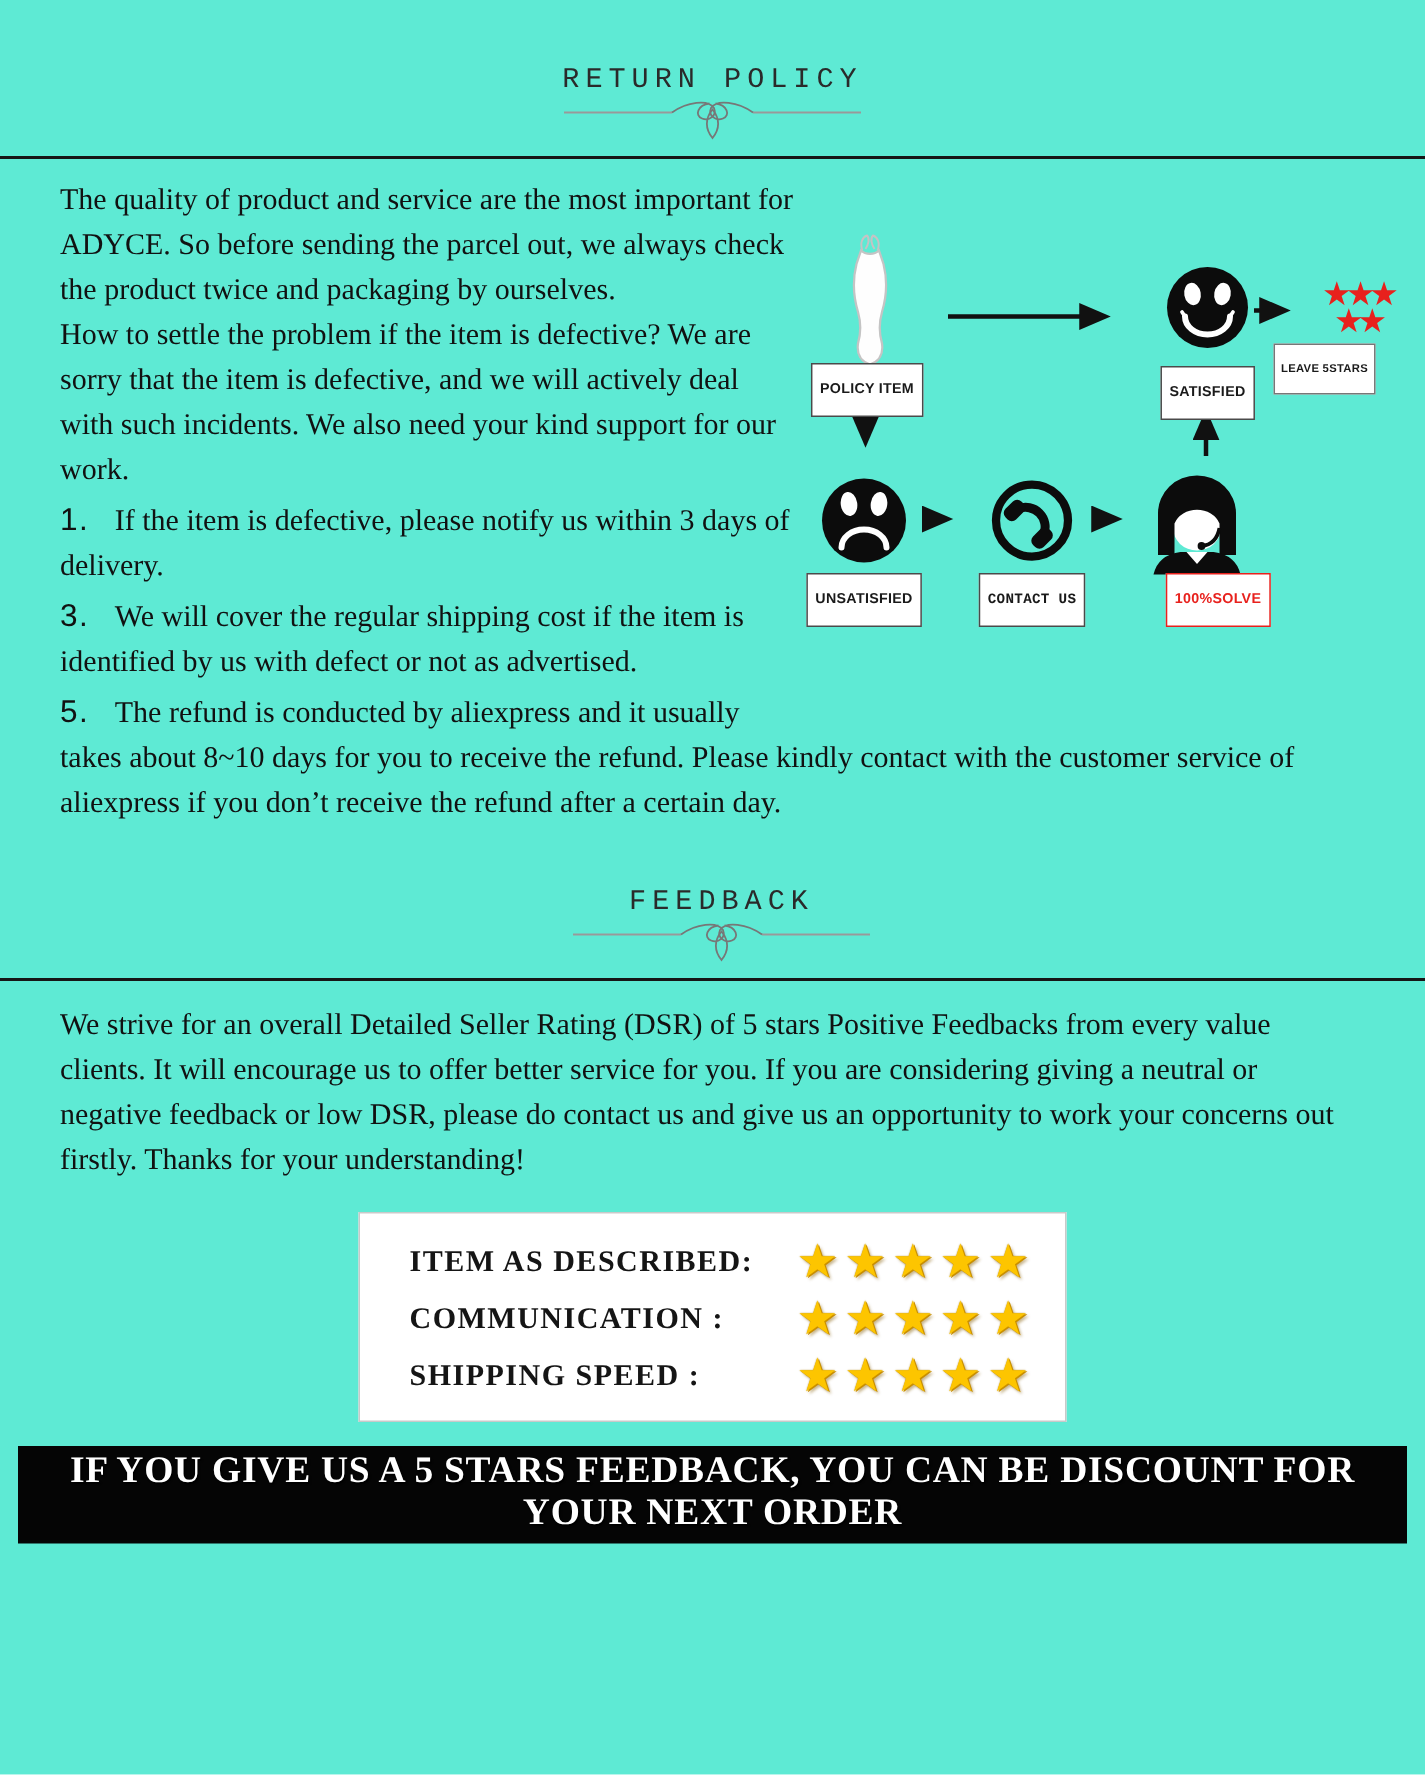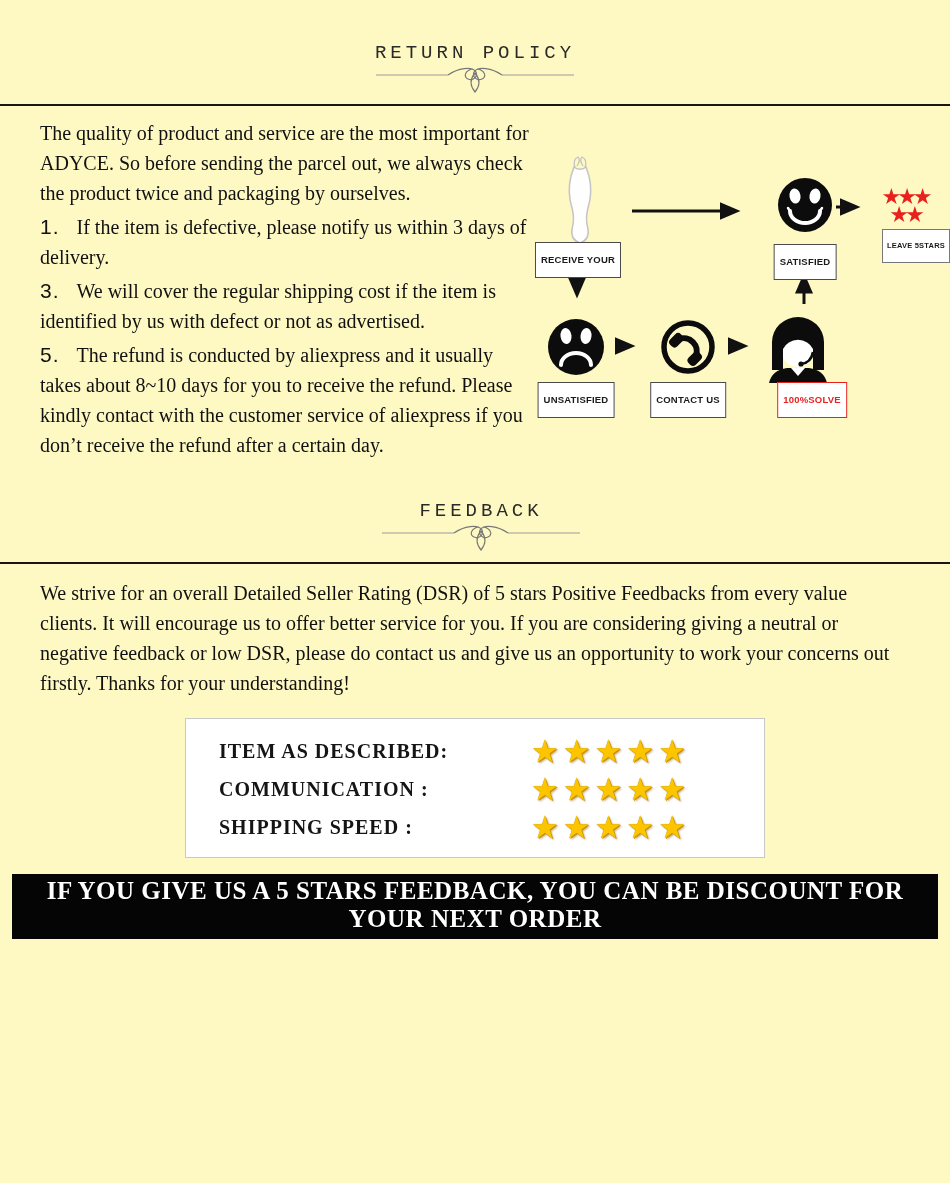--- a/index.html
+++ b/index.html
@@ -1,18 +1,18 @@
 <!DOCTYPE html>
 <html><head>
 <meta charset="utf-8">
 <style>
   * { box-sizing: border-box; margin: 0; padding: 0; }
   html, body { background: #ffffff; }
   body { width: 950px; font-family: "Liberation Serif", serif; color: #111; }
-  .page { position: relative; width: 950px; min-height: 1183px; background: #fef9c3; overflow: hidden; }
+  .page { position: relative; width: 950px; min-height: 1183px; background: #5eead4; overflow: hidden; }
 
   
   .section-title { text-align: center; padding-top: 42px; }
   .section-title.feedback { padding-top: 40px; margin-left: 12px; }
   .title-text {
     display: inline-block;
     font-family: "Liberation Mono", monospace;
     font-size: 19px; letter-spacing: 4px; color: #2a2a2a;
   }
   .flourish { display: block; margin: 0 auto; }
@@ -50,21 +50,21 @@
     text-align: center; color: #e8211d;
     font-family: "DejaVu Sans", sans-serif;
     font-size: 22px; line-height: 17px; letter-spacing: -4px;
   }
   .fc-stars .r2 { display: block; margin-top: 1px; }
 
   
   .dsr { padding: 14px 45px 0 40px; font-size: 20px; line-height: 30px; }
 
   .rating-box {
-    width: 580px; margin: 20px auto 0 auto;
+    width: 472px; margin: 20px auto 0 auto;
     border: 1px solid #c9c9c9; background: #fff;
     padding: 13px 20px 11px 33px;
   }
   .rating-row { display: flex; align-items: center; height: 38px; }
   .rating-label {
     width: 312px;
     font-size: 20px; font-weight: bold; letter-spacing: 1px; color: #151515;
   }
   .gold-stars {
     font-family: "DejaVu Sans", sans-serif;
@@ -155,29 +155,30 @@
           <path d="M-29,33 Q-26,20 -11,18 L11,18 Q26,20 29,33 Z" fill="#0c0c0c"></path>
           <path d="M-7,18 L0,26 L7,18 Z" fill="#fff"></path>
         </g>
       </svg>
 
       <div class="fc-stars">
         <span>★★★</span>
         <span class="r2">★★</span>
       </div>
 
-      <div class="fc-label" style="left:38px;  top:88px;">RECEIVE YOUR</div>
+      <div class="fc-label" style="left:38px;  top:88px;">POLICY ITEM</div>
       <div class="fc-label" style="left:265px; top:90px;">SATISFIED</div>
-      <div class="fc-label small" style="left:343px; top:75px;margin-left:33px;">LEAVE 5STARS</div>
+      <div class="fc-label small" style="left:343px; top:75px;">LEAVE 5STARS</div>
       <div class="fc-label" style="left:36px;  top:228px;">UNSATISFIED</div>
-      <div class="fc-label" style="left:148px; top:228px;">CONTACT US</div>
+      <div class="fc-label" style="left:148px; top:228px;font-family:Liberation Mono, monospace;">CONTACT US</div>
       <div class="fc-label red" style="left:272px; top:228px;">100%SOLVE</div>
     </div>
 
     <p class="lead">The quality of product and service are the most important for ADYCE. So before sending the parcel out, we always check the product twice and packaging by ourselves.</p>
+    <p class="lead">How to settle the problem if the item is defective? We are sorry that the item is defective, and we will actively deal with such incidents. We also need your kind support for our work.</p>
 
     <p class="policy-item"><span class="num">1.</span><span>If the item is defective, please notify us within 3 days of delivery.</span></p>
     <p class="policy-item"><span class="num">3.</span><span>We will cover the regular shipping cost if the item is identified by us with defect or not as advertised.</span></p>
     <p class="policy-item"><span class="num">5.</span><span>The refund is conducted by aliexpress and it usually takes about 8~10 days for you to receive the refund. Please kindly contact with the customer service of aliexpress if you don’t receive the refund after a certain day.</span></p>
   </div>
 
   <div class="section-title feedback">
     <div class="title-text">FEEDBACK</div>
     <svg class="flourish" width="210" height="30" viewBox="0 0 210 30">
       <g fill="none" stroke="#777" stroke-width="1.2">

